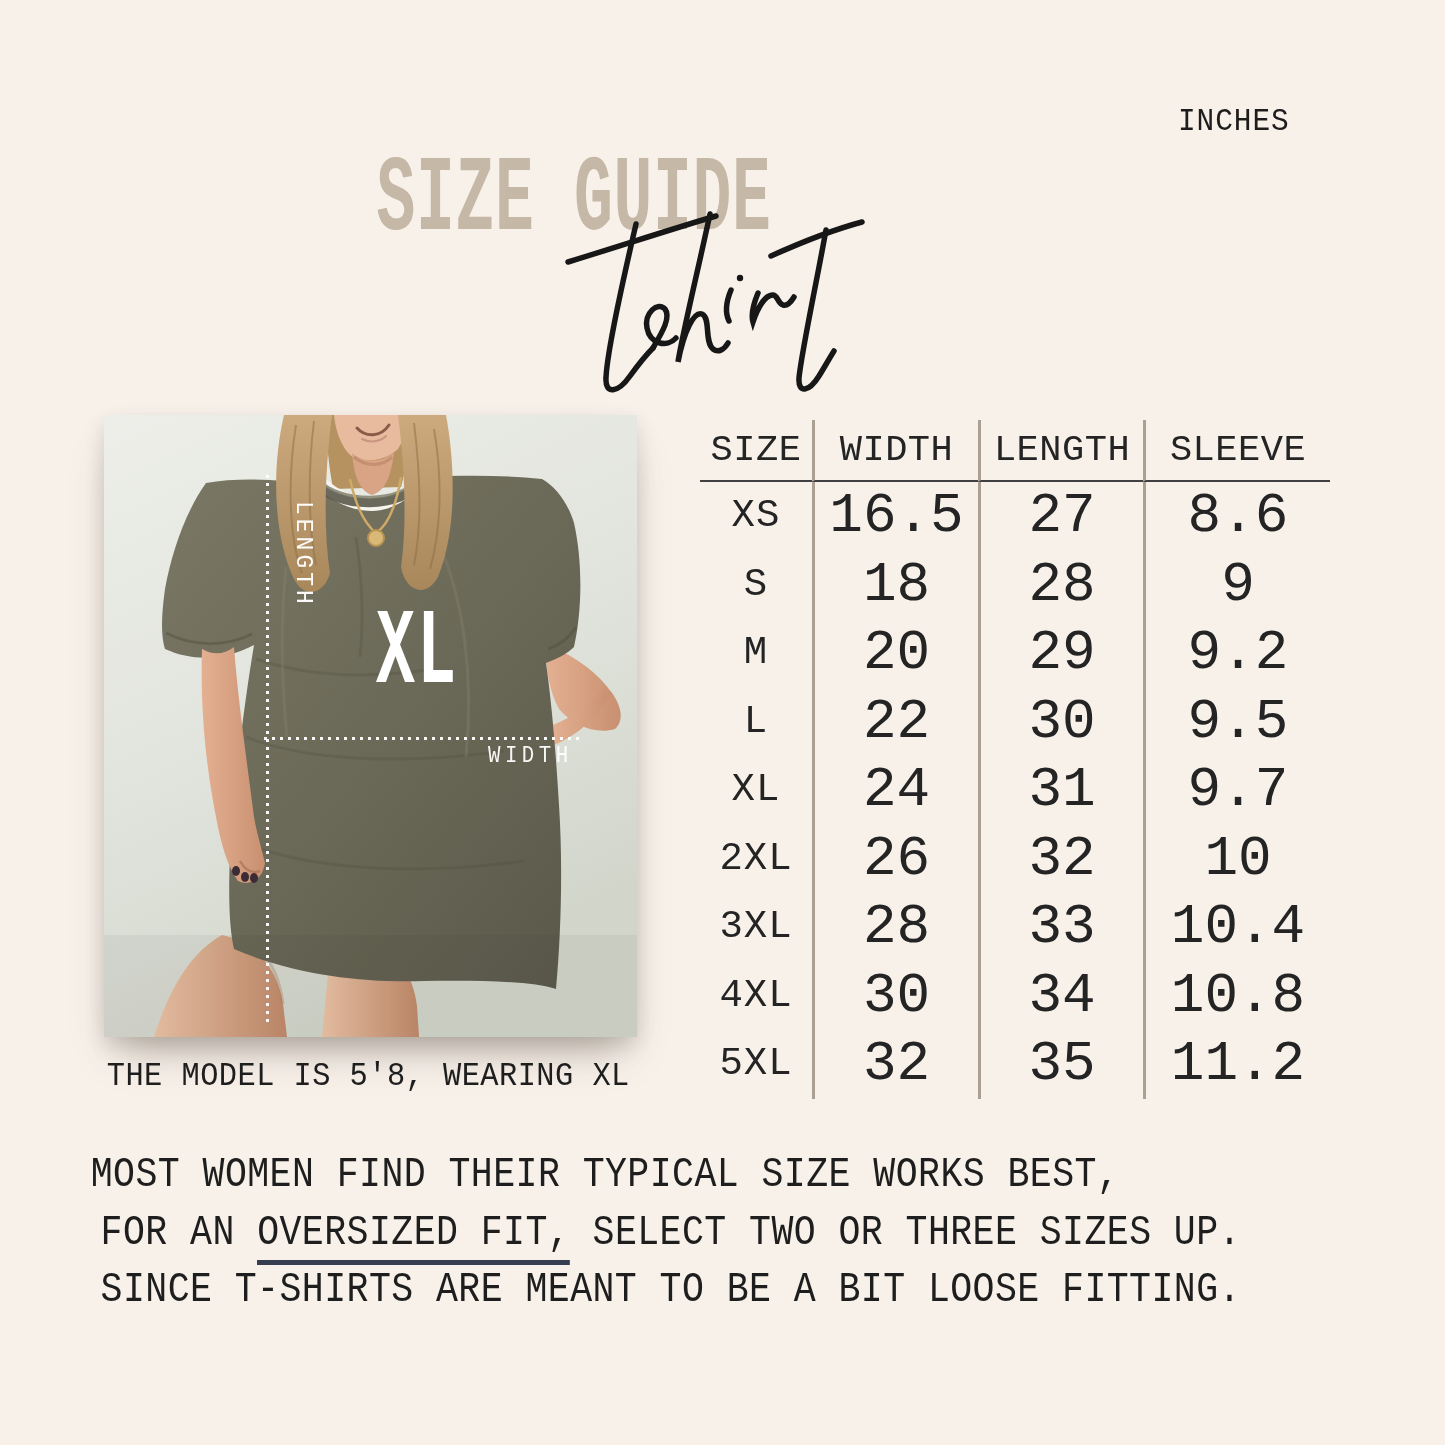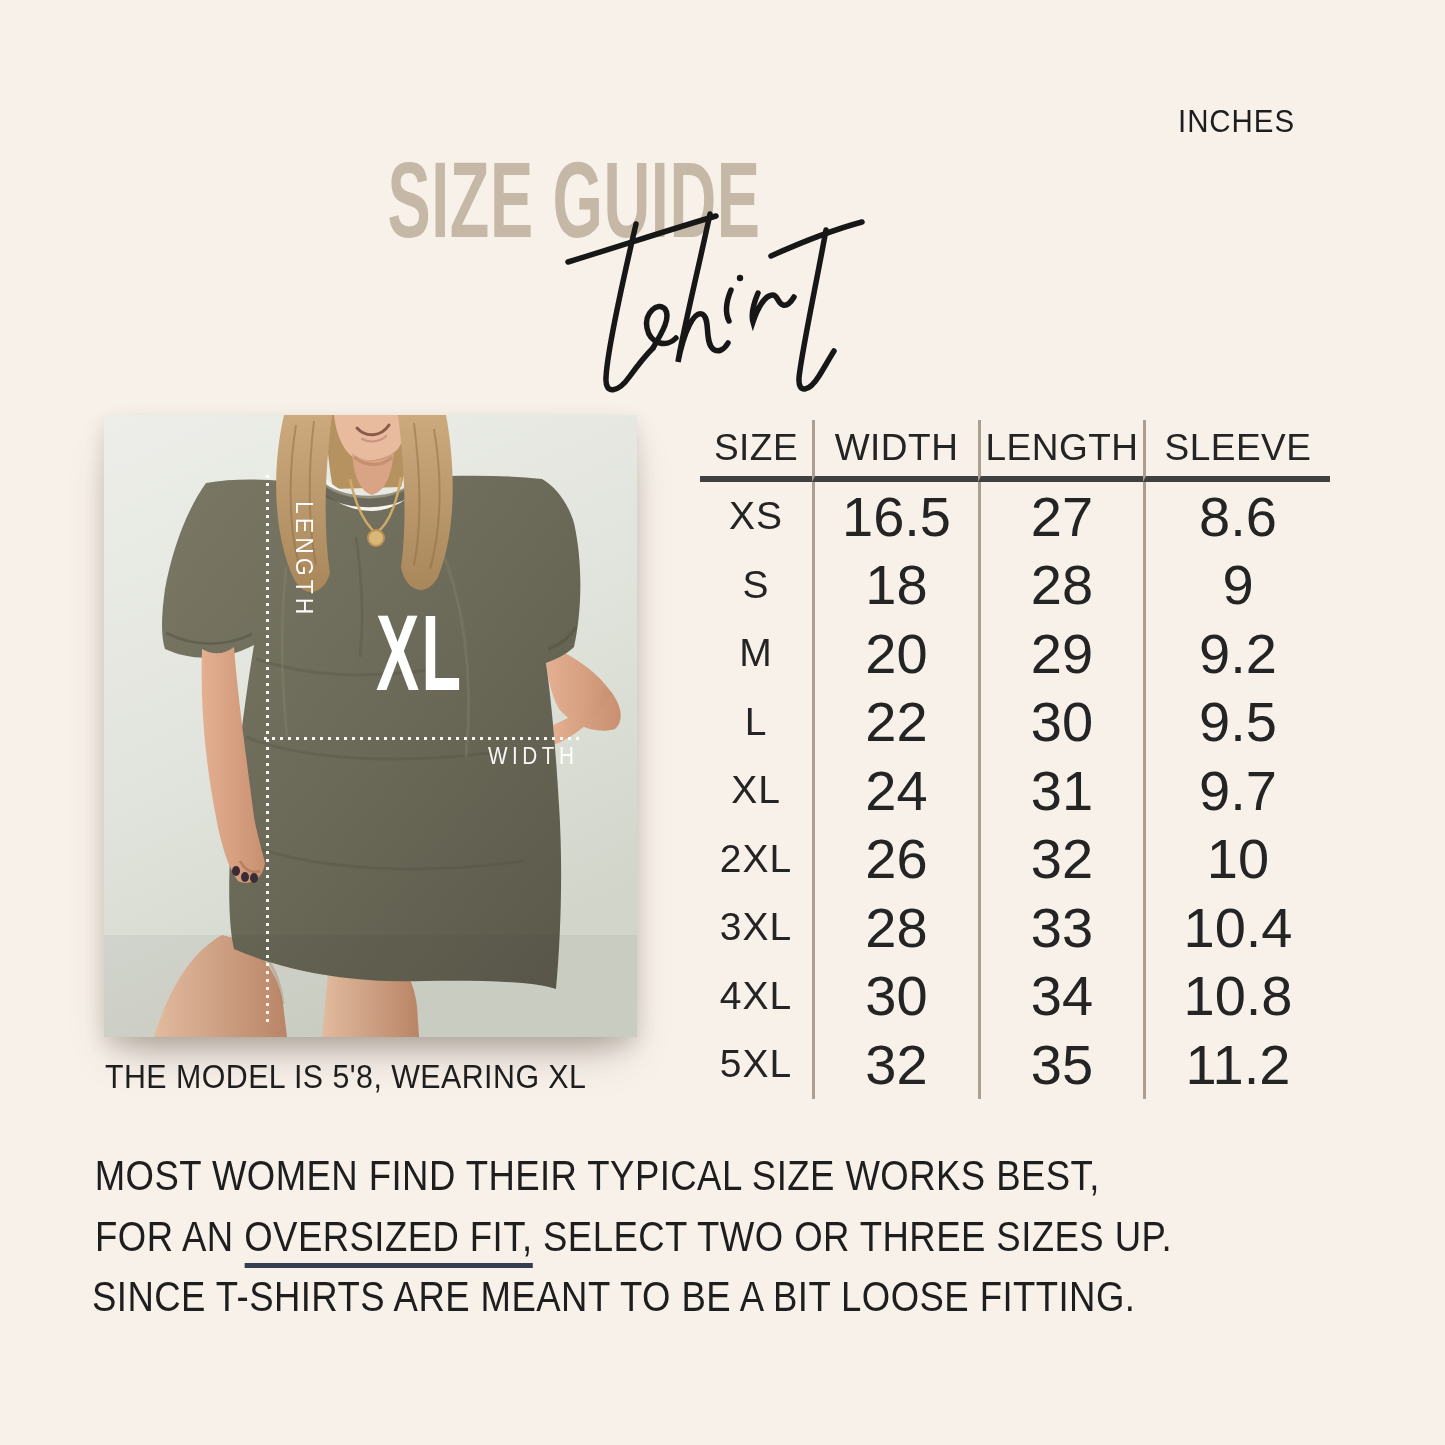--- a/index.html
+++ b/index.html
@@ -1,20 +1,20 @@
 <!DOCTYPE html>
 <html><head>
 <meta charset="utf-8">
 <style>
   html,body{margin:0;padding:0;}
   #canvas{
     position:relative;
     width:1445px;height:1445px;
     background:#f8f1ea;
-    font-family:Liberation Sans, sans-serif;
+    font-family:Liberation Mono, monospace;
     overflow:hidden;
     color:#222;
   }
   
   .inches{
     position:absolute;left:1178px;top:104px;
     font-size:31px;letter-spacing:1px;color:#1d1d1d;
     transform:scaleX(.95);transform-origin:left top;white-space:nowrap;
   }
   .title-wrap{
@@ -69,21 +69,21 @@
     position:absolute;left:700px;top:420px;width:630px;
     display:grid;
     grid-template-columns:112px 166px 165px 187px;
     grid-template-rows:62px repeat(9,68.5px);
   }
   .cell{
     display:flex;align-items:center;justify-content:center;
     color:#242424;
   }
   .cell.vline{border-left:3px solid #ab9f92;}
-  .th{font-size:37px;letter-spacing:.5px;border-bottom:6px solid #404040;transform-origin:center;}
+  .th{font-size:37px;letter-spacing:.5px;border-bottom:2px solid #404040;transform-origin:center;}
   .td{font-size:56px;}
   .td.size{font-size:39px;letter-spacing:1px;}
   
   .footer{
     position:absolute;left:0;top:1150px;width:1195px;text-align:center;
     color:#1e1e1e;
   }
   .fline{line-height:50.5px;white-space:nowrap;}
   .cond{
     display:inline-block;transform:scaleX(.85);transform-origin:center;

